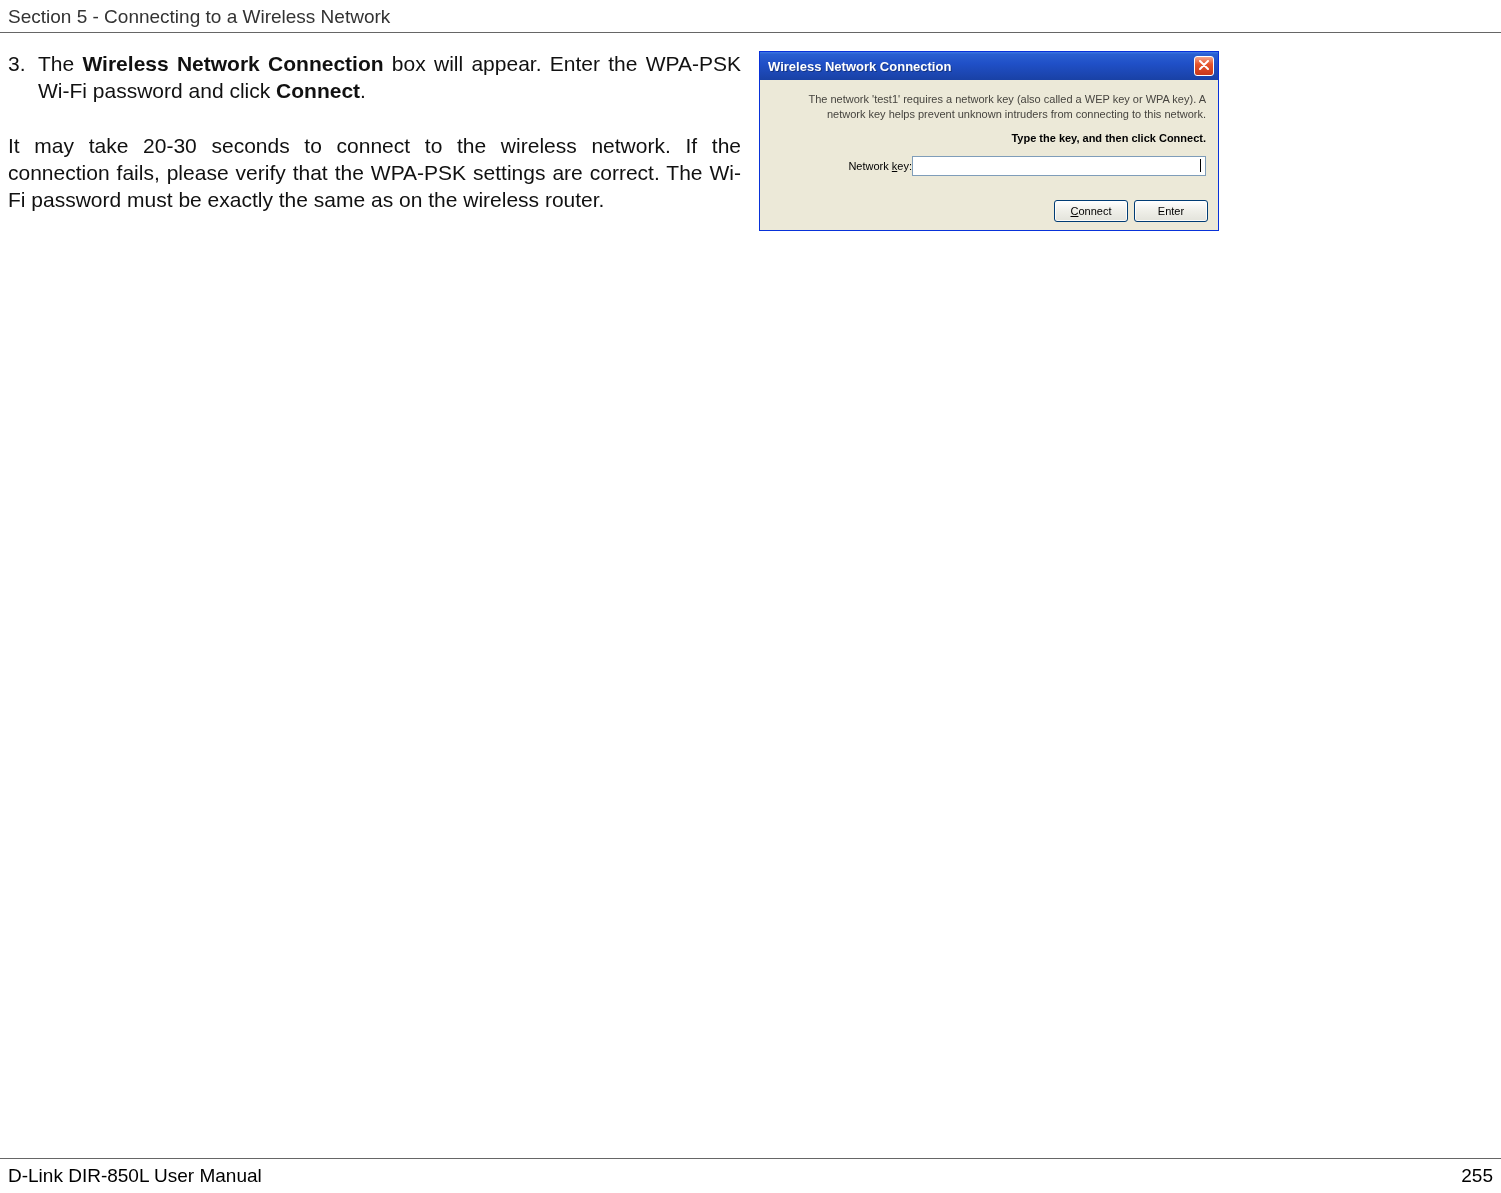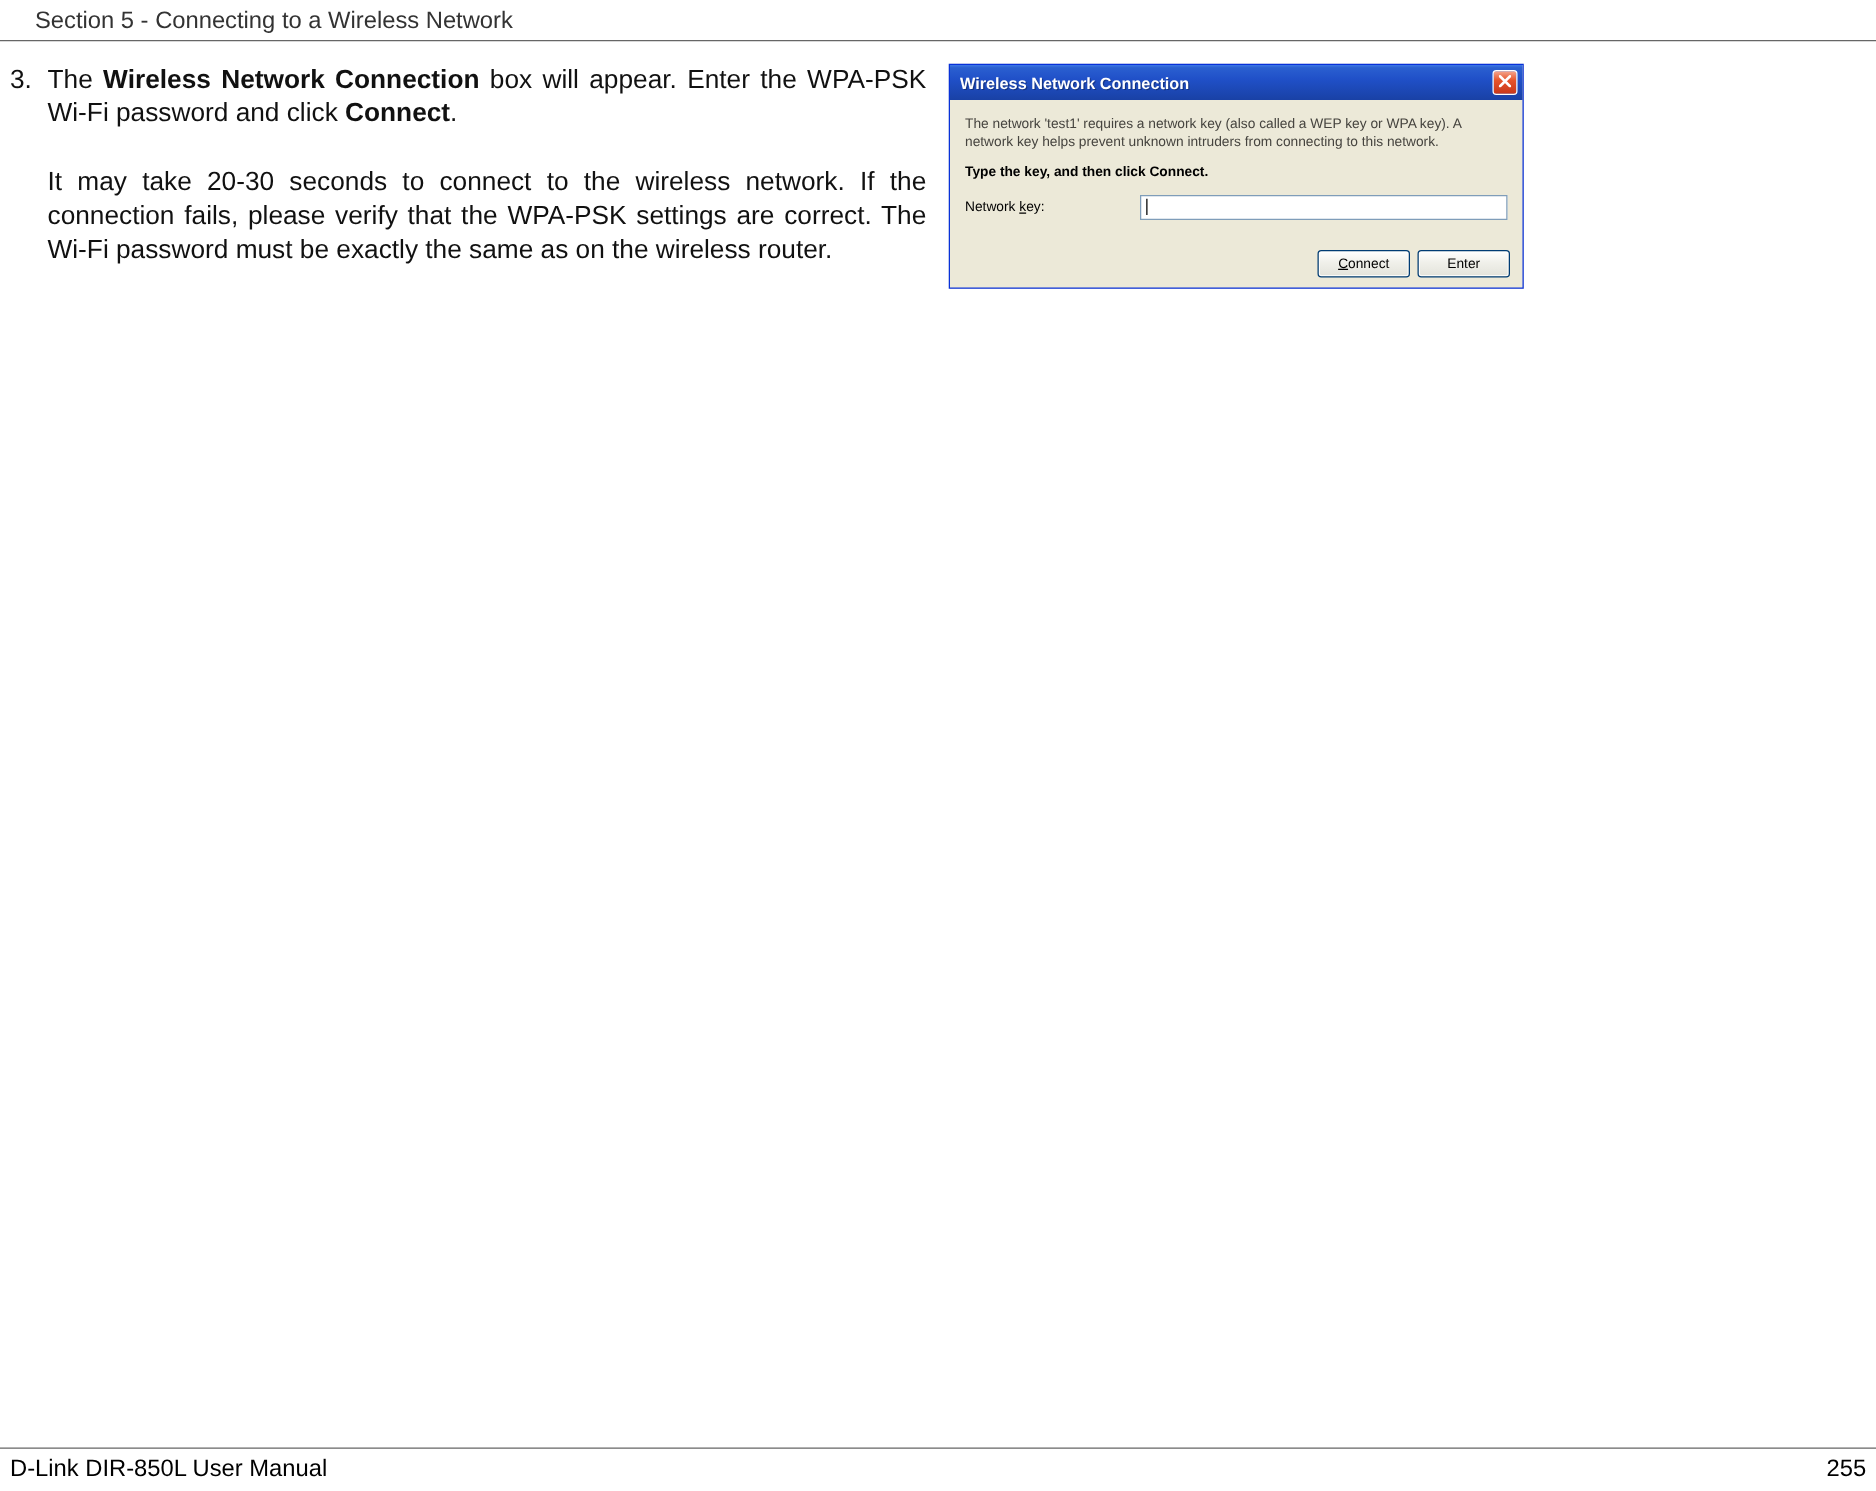--- a/index.html
+++ b/index.html
@@ -12,21 +12,20 @@
       width: 1501px;
       height: 1193px;
       background: #ffffff;
       position: relative;
       color: #000;
     }
     .header {
       padding: 6px 8px 4px 8px;
       font-size: 19px;
       color: #333;
-      margin-left: 20px;
     }
     .header-line {
       border-top: 1px solid #666;
       margin: 0 0 18px 0;
     }
     .content-area {
       display: flex;
       padding: 0 8px;
       gap: 18px;
     }
@@ -43,21 +42,20 @@
     .step-num {
       flex: 0 0 30px;
       padding-right: 4px;
     }
     .step-text {
       text-align: justify;
     }
     .paragraph {
       text-align: justify;
       margin-bottom: 16px;
-      margin-left: 30px;
     }
     .bold {
       font-weight: 700;
     }
     .dialog-column {
       flex: 1;
     }
     .xp-dialog {
       width: 460px;
       border: 1px solid #0831d9;
@@ -93,20 +91,21 @@
       font-weight: bold;
       font-size: 12px;
       line-height: 1;
     }
     .xp-close svg {
       width: 10px;
       height: 10px;
     }
     .xp-body {
       padding: 12px 12px 10px 12px;
+      text-align: right;
     }
     .xp-desc {
       color: #46443f;
       margin-bottom: 10px;
       line-height: 1.35;
     }
     .xp-instr {
       margin-bottom: 12px;
       font-weight: bold;
     }

